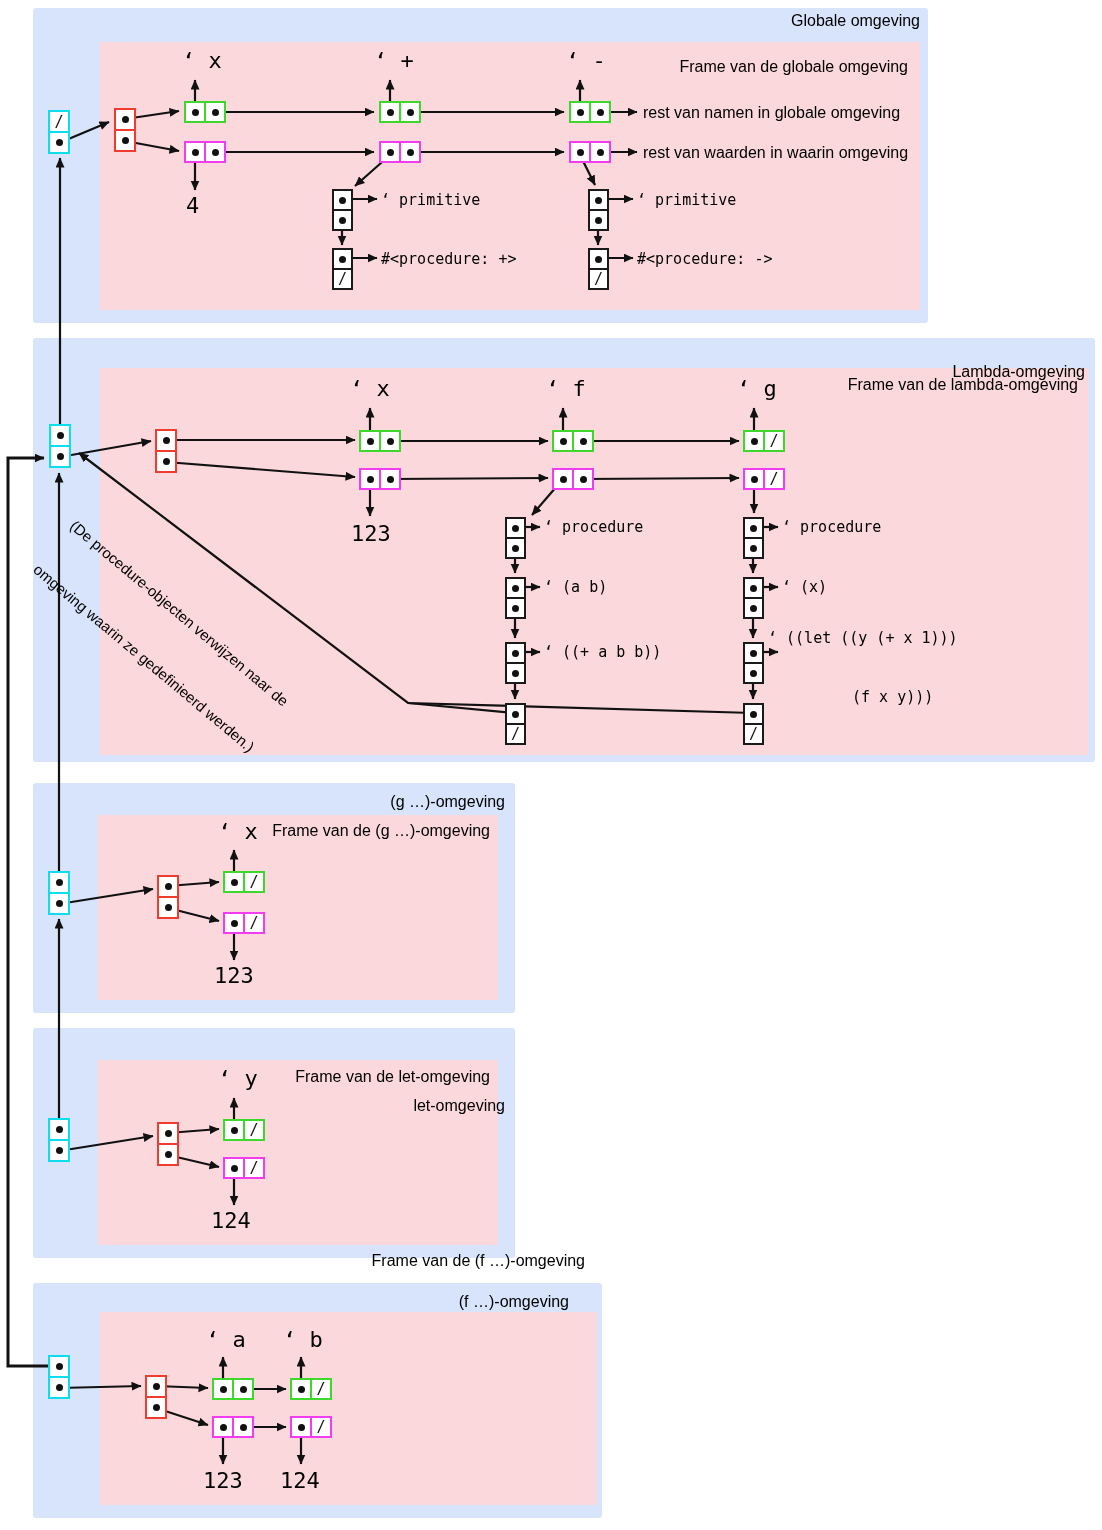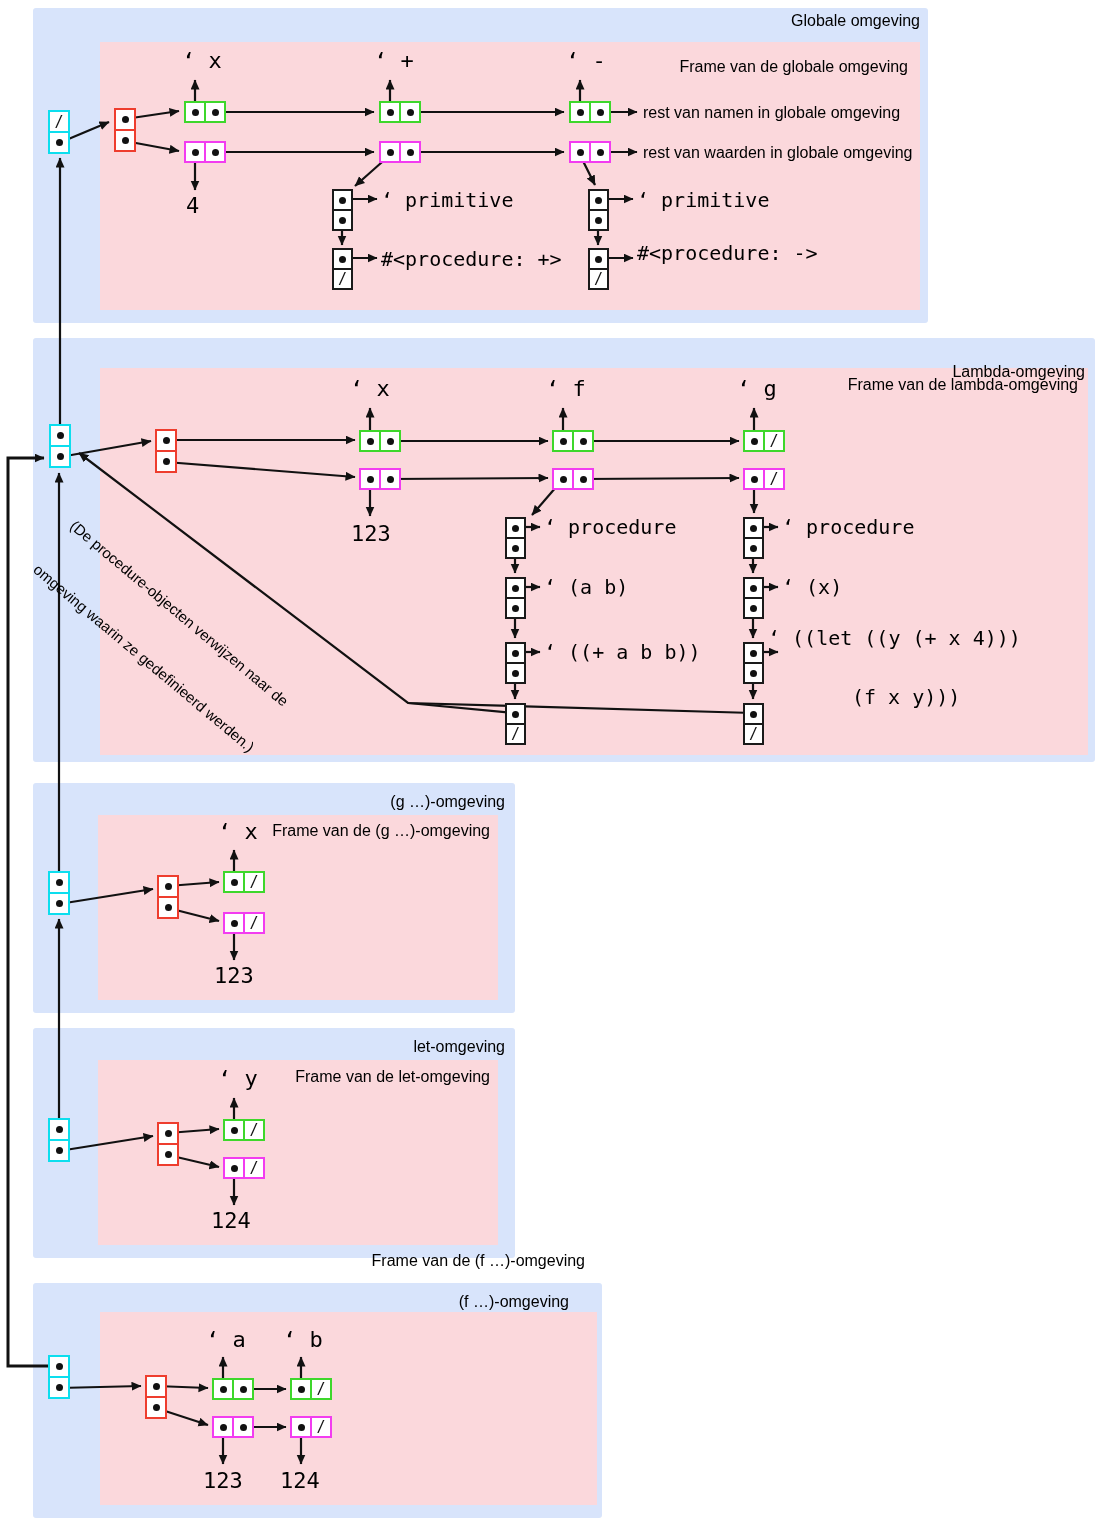--- a/index.html
+++ b/index.html
@@ -5,21 +5,21 @@
   html,body{margin:0;padding:0;background:#fff;}
   .page{position:relative;width:1102px;height:1530px;background:#fff;
         font-family:"Liberation Sans",sans-serif;overflow:hidden;}
   .bg{position:absolute;z-index:0;}
   .env-bg{background:#d8e4fb;border-radius:3px;}
   .frame-bg{background:#fbd8dc;}
   svg.wires{position:absolute;left:0;top:0;z-index:1;pointer-events:none;}
   .lbl{position:absolute;z-index:2;color:#000;white-space:pre;}
   .t16{font-size:16px;line-height:18px;}
   .code{font-family:"DejaVu Sans Mono",monospace;}
-  .c21{font-size:20px;line-height:25px;}
+  .c21{font-size:15px;line-height:25px;}
   .c22{font-size:22px;line-height:26px;}
   .note{font-size:15px;line-height:19px;transform:rotate(40deg);transform-origin:0 0;}
   .vbox,.hbox{position:absolute;z-index:2;background:#fff;box-sizing:border-box;
       border:2px solid var(--c,#1a1a1a);display:flex;}
   .vbox{width:22px;height:44px;flex-direction:column;}
   .vbox.k{width:21px;height:42px;}
   .hbox{width:42px;height:22px;flex-direction:row;}
   .cell{flex:1;display:flex;align-items:center;justify-content:center;overflow:hidden;}
   .vbox .cell+.cell{border-top:2px solid var(--c,#1a1a1a);}
   .hbox .cell+.cell{border-left:2px solid var(--c,#1a1a1a);}
@@ -199,21 +199,21 @@
   <div class="hbox" style="--c:#f23cf0;left:569px;top:141px">
     <div class="cell">
         <i class="dot"></i>
       </div>
     <div class="cell">
         <i class="dot"></i>
       </div>
   </div>
 
   <div class="lbl t16" style="left:643px;top:104px">rest van namen in globale omgeving</div>
-  <div class="lbl t16" style="left:643px;top:144px">rest van waarden in globale omgeving</div>
+  <div class="lbl t16" style="left:643px;top:144px">rest van waarden in waarin omgeving</div>
 
   <div class="lbl code c22" style="left:186px;top:193px">4</div>
 
   <div class="vbox k" style="left:332px;top:189px">
     <div class="cell">
         <i class="dot"></i>
       </div>
     <div class="cell">
         <i class="dot"></i>
       </div>
@@ -239,21 +239,21 @@
   </div>
   <div class="vbox k" style="left:588px;top:248px">
     <div class="cell">
         <i class="dot"></i>
       </div>
     <div class="cell">
         <span class="slash">/</span>
       </div>
   </div>
   <div class="lbl code c21" style="left:637px;top:188px">‘ primitive</div>
-  <div class="lbl code c21" style="left:637px;top:241px">#&lt;procedure: -&gt;</div>
+  <div class="lbl code c21" style="left:637px;top:247px">#&lt;procedure: -&gt;</div>
 
   <div class="lbl t16" style="right:17px;top:363px">Lambda-omgeving</div>
   <div class="lbl t16" style="right:24px;top:376px">Frame van de lambda-omgeving</div>
 
   <div class="vbox" style="--c:#0cdeee;left:49px;top:424px">
     <div class="cell">
         <i class="dot"></i>
       </div>
     <div class="cell">
         <i class="dot"></i>
@@ -386,21 +386,21 @@
   <div class="vbox k" style="left:743px;top:703px">
     <div class="cell">
         <i class="dot"></i>
       </div>
     <div class="cell">
         <span class="slash">/</span>
       </div>
   </div>
   <div class="lbl code c21" style="left:782px;top:515px">‘ procedure</div>
   <div class="lbl code c21" style="left:782px;top:575px">‘ (x)</div>
-  <div class="lbl code c21" style="left:768px;top:626px">‘ ((let ((y (+ x 4)))</div>
+  <div class="lbl code c21" style="left:768px;top:626px">‘ ((let ((y (+ x 1)))</div>
   <div class="lbl code c21" style="left:852px;top:685px">(f x y)))</div>
 
   <div class="lbl note" style="left:103px;top:487px">
     <div>(De procedure-objecten verwijzen naar de</div>
     <div>omgeving waarin ze gedefinieerd werden.)</div>
   </div>
 
   <div class="lbl t16" style="right:597px;top:793px">(g …)-omgeving</div>
   <div class="lbl t16" style="right:612px;top:822px">Frame van de (g …)-omgeving</div>
 
@@ -432,21 +432,21 @@
   <div class="hbox" style="--c:#f23cf0;left:223px;top:912px">
     <div class="cell">
         <i class="dot"></i>
       </div>
     <div class="cell">
         <span class="slash">/</span>
       </div>
   </div>
   <div class="lbl code c22" style="left:214px;top:963px">123</div>
 
-  <div class="lbl t16" style="right:597px;top:1038px">let-omgeving</div>
+  <div class="lbl t16" style="right:597px;top:1097px">let-omgeving</div>
   <div class="lbl t16" style="right:612px;top:1068px">Frame van de let-omgeving</div>
 
   <div class="vbox" style="--c:#0cdeee;left:48px;top:1118px">
     <div class="cell">
         <i class="dot"></i>
       </div>
     <div class="cell">
         <i class="dot"></i>
       </div>
   </div>

